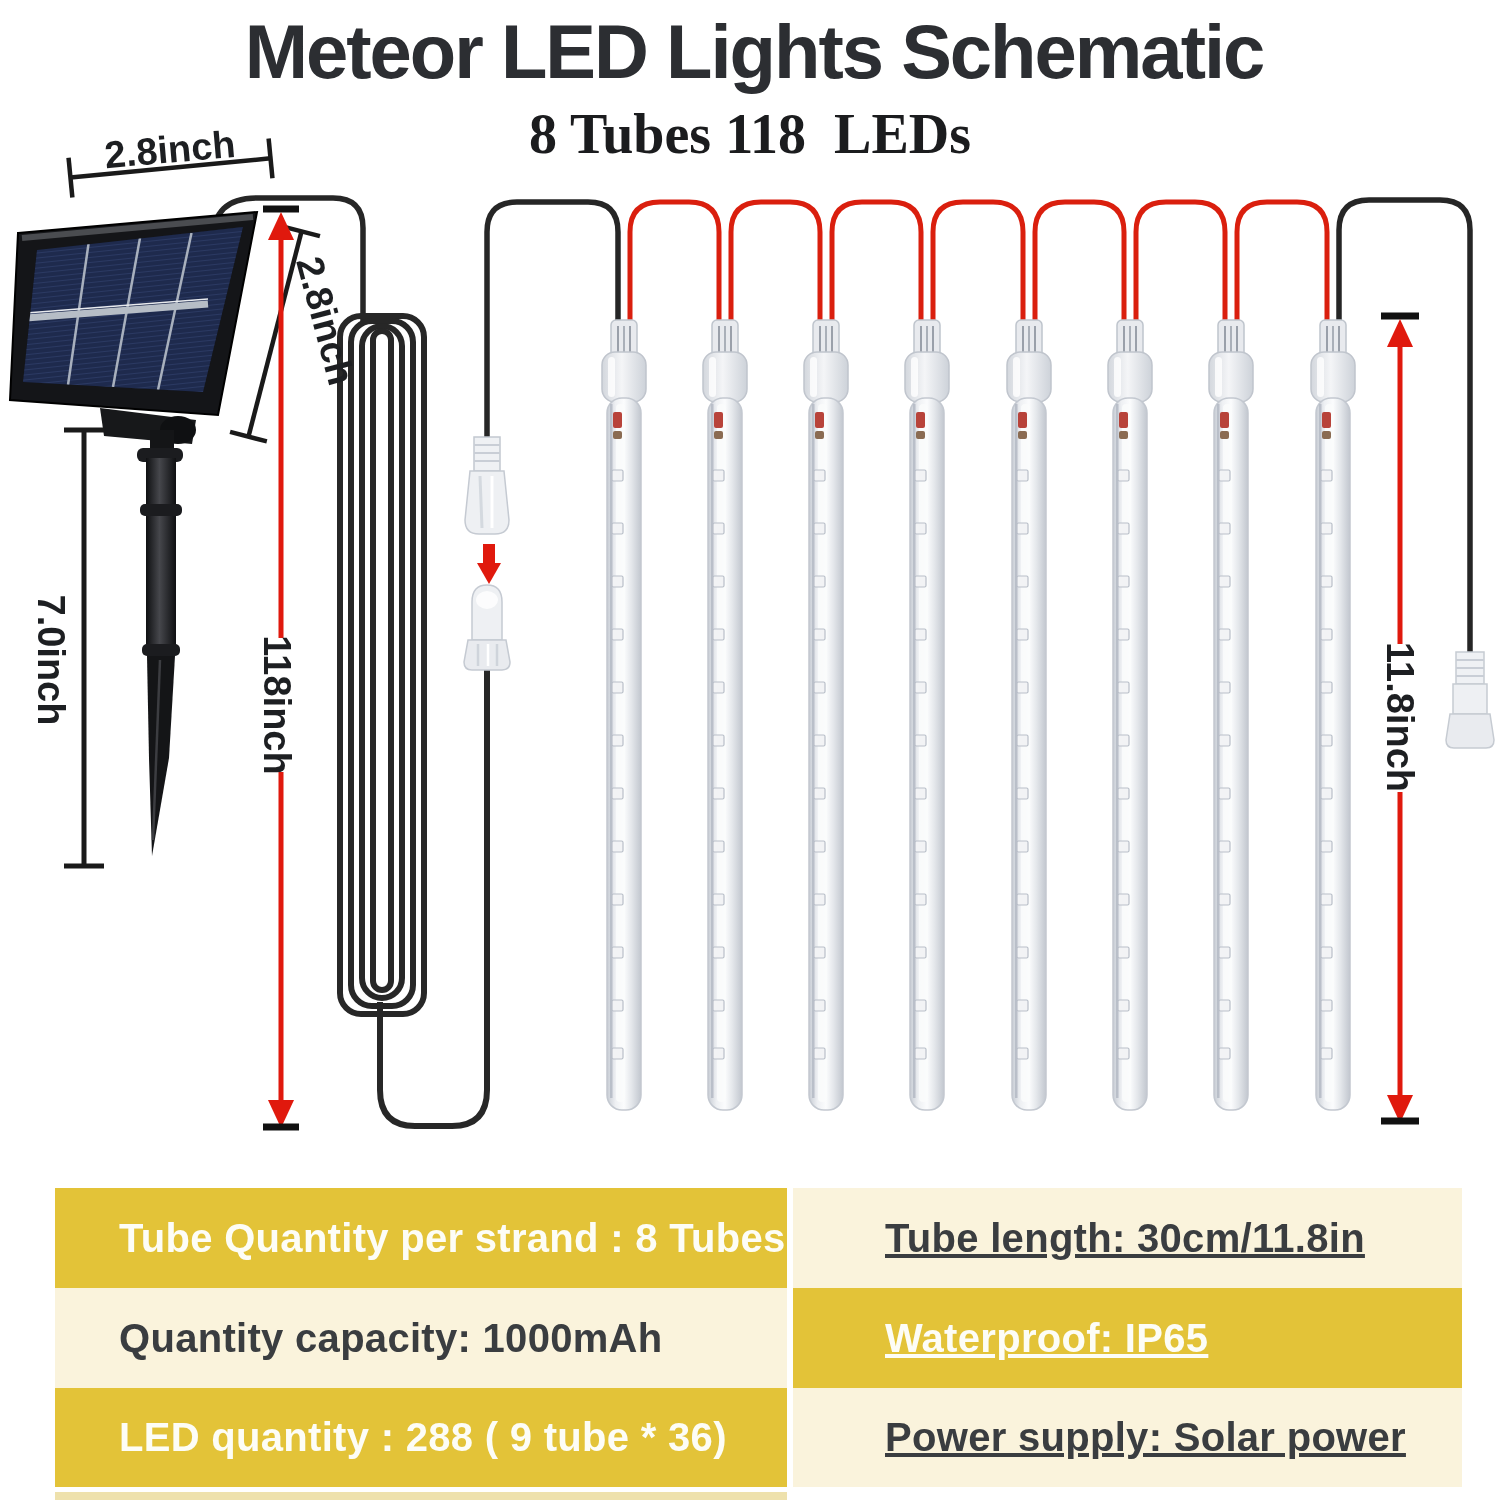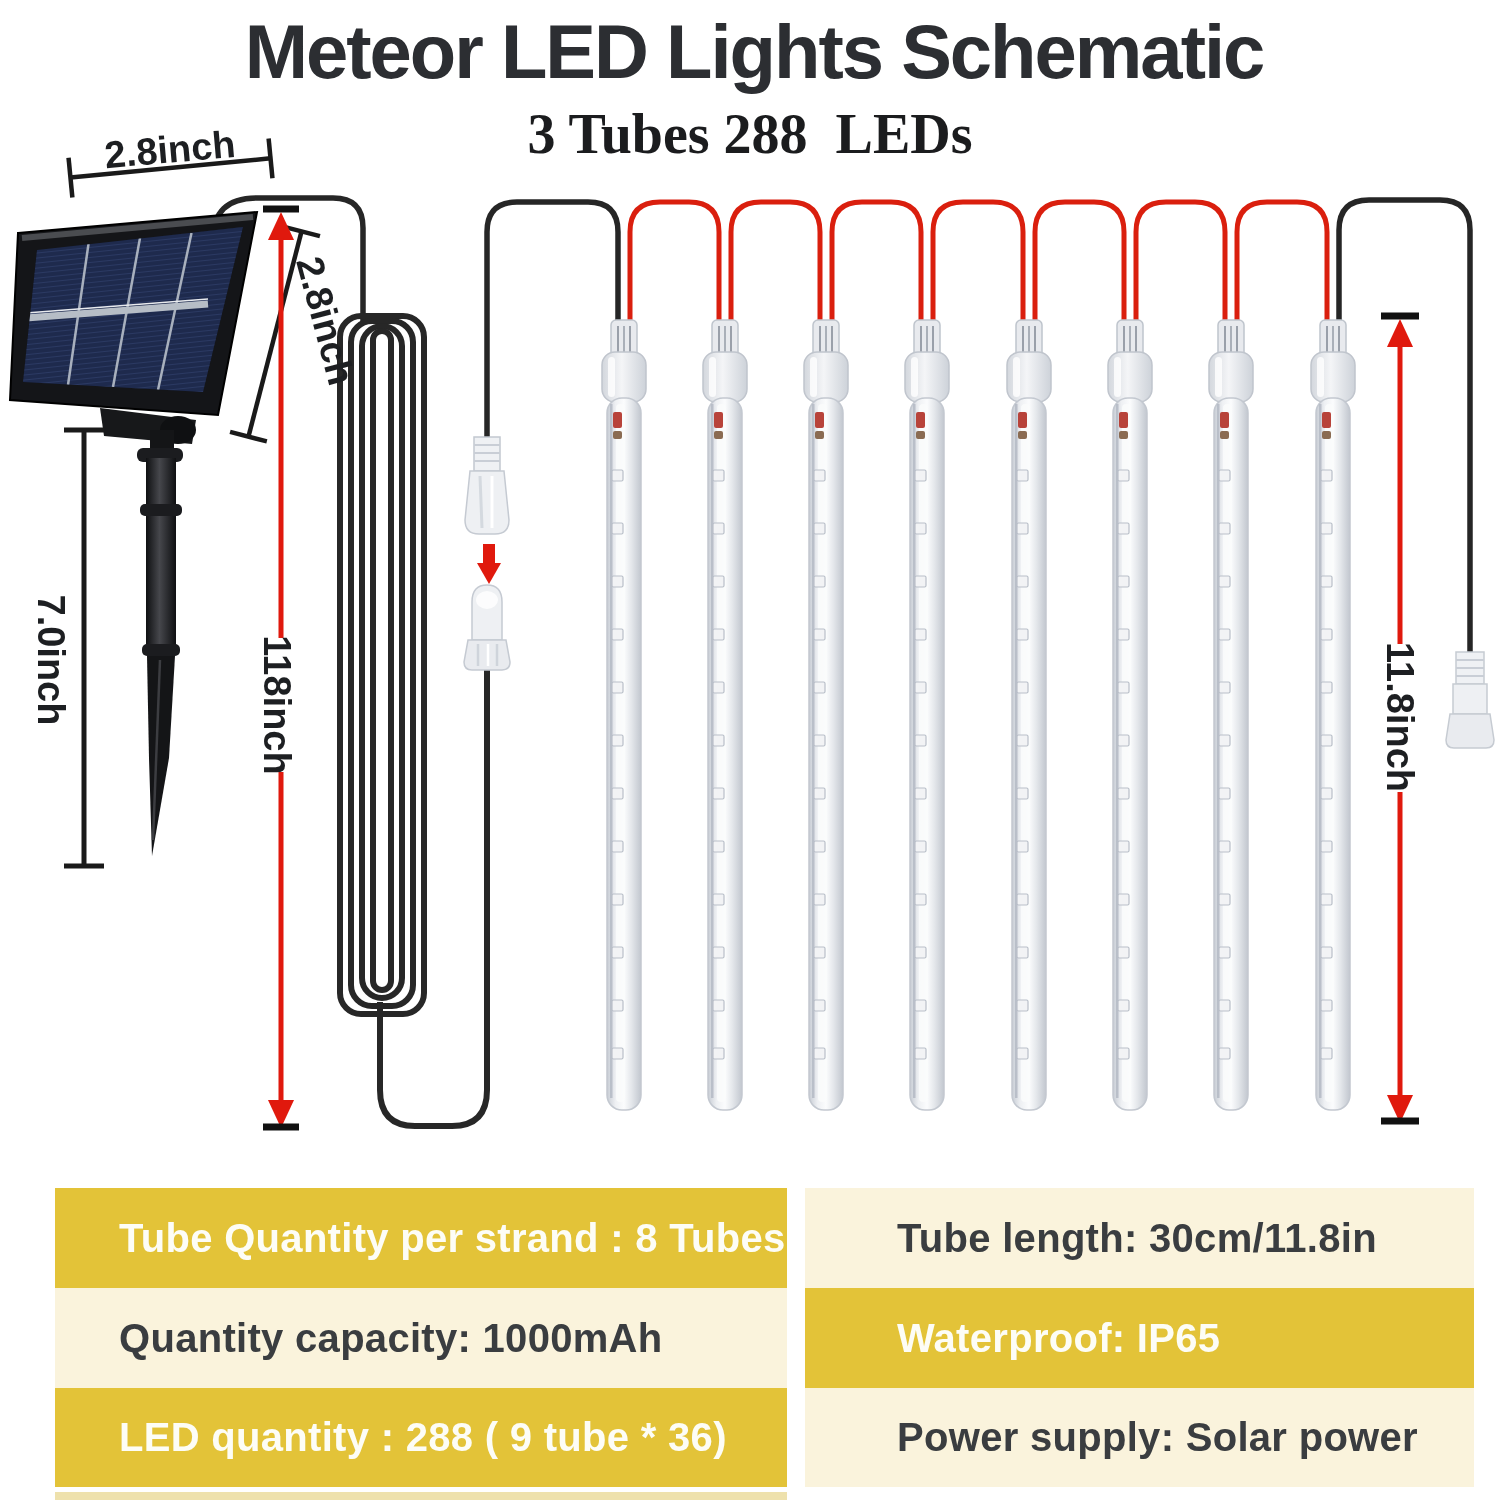--- a/index.html
+++ b/index.html
@@ -7,27 +7,27 @@
          font-family:"Liberation Sans",sans-serif;}
   .diagram-svg{position:absolute;left:0;top:0;width:1500px;height:1500px;}
   .page-title{position:absolute;left:8px;right:0;top:8px;text-align:center;
               font-weight:700;font-size:76px;letter-spacing:-2px;color:#2c2e32;}
   .page-subtitle{position:absolute;left:0;right:0;top:102px;text-align:center;
               font-family:"Liberation Serif",serif;font-weight:700;font-size:56px;
               color:#1b1c1e;white-space:pre;}
   .dim-label{position:absolute;font-weight:700;font-size:38px;color:#1d1f22;white-space:nowrap;}
   .rot{transform:translate(-50%,-50%) rotate(90deg);}
   .spec-table{position:absolute;left:55px;top:1188px;width:1407px;
-              display:grid;grid-template-columns:732px 669px;column-gap:18px;
+              display:grid;grid-template-columns:732px 669px;column-gap:6px;
               grid-template-rows:100px 100px 99px;}
   .cell{display:flex;align-items:center;font-weight:700;font-size:40px;letter-spacing:.3px;}
   .cell.yellow{background:#e3c338;color:#fdfdf6;}
   .cell.cream{background:#faf3dc;color:#3a3d40;}
   .cell.pl{padding-left:64px;}
-  .cell.pr{padding-left:92px;}
+  .cell.pr{padding-left:92px;text-decoration:underline;}
   .partial-row{position:absolute;left:55px;top:1492px;width:732px;height:8px;
                background:#eee1ac;}
 </style>
 </head>
 <body>
 
 <div class="stage">
 
   <svg class="diagram-svg" viewBox="0 0 1500 1500">
     <defs>
@@ -214,21 +214,21 @@
       <line x1="1381" y1="316" x2="1419" y2="316" stroke="#111111" stroke-width="7"></line>
       <polygon points="1400,319 1387,347 1413,347" fill="#e0190d"></polygon>
       <line x1="1400" y1="345" x2="1400" y2="644" stroke="#e0190d" stroke-width="5"></line>
       <line x1="1400" y1="792" x2="1400" y2="1098" stroke="#e0190d" stroke-width="5"></line>
       <polygon points="1400,1123 1387,1095 1413,1095" fill="#e0190d"></polygon>
       <line x1="1381" y1="1121" x2="1419" y2="1121" stroke="#111111" stroke-width="7"></line>
     </g>
   </svg>
 
   <div class="page-title">Meteor LED Lights Schematic</div>
-  <div class="page-subtitle">3 Tubes 288  LEDs</div>
+  <div class="page-subtitle">8 Tubes 118  LEDs</div>
 
   <div class="dim-label" style="left:170px;top:150px;transform:translate(-50%,-50%) rotate(-5deg);">2.8inch</div>
   <div class="dim-label" style="left:325px;top:321px;transform:translate(-50%,-50%) rotate(75deg);">2.8inch</div>
   <div class="dim-label rot" style="left:50px;top:660px;">7.0inch</div>
   <div class="dim-label rot" style="left:276px;top:705px;">118inch</div>
   <div class="dim-label rot" style="left:1399px;top:717px;">11.8inch</div>
 
   <div class="spec-table">
     <div class="cell yellow pl">
       <span>Tube Quantity per strand : 8 Tubes</span>

